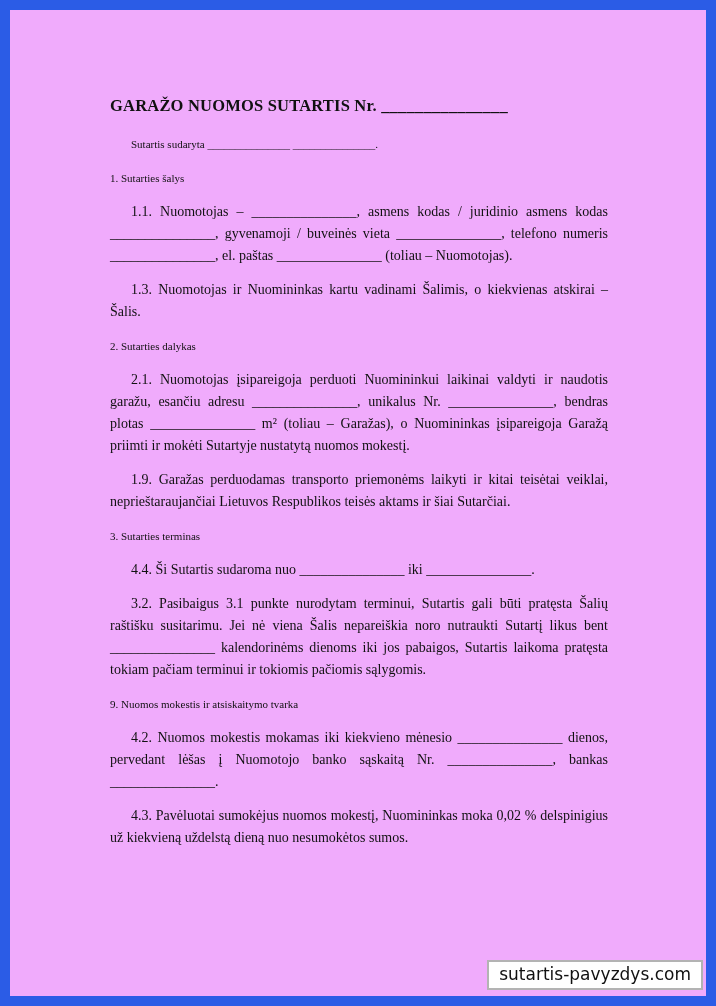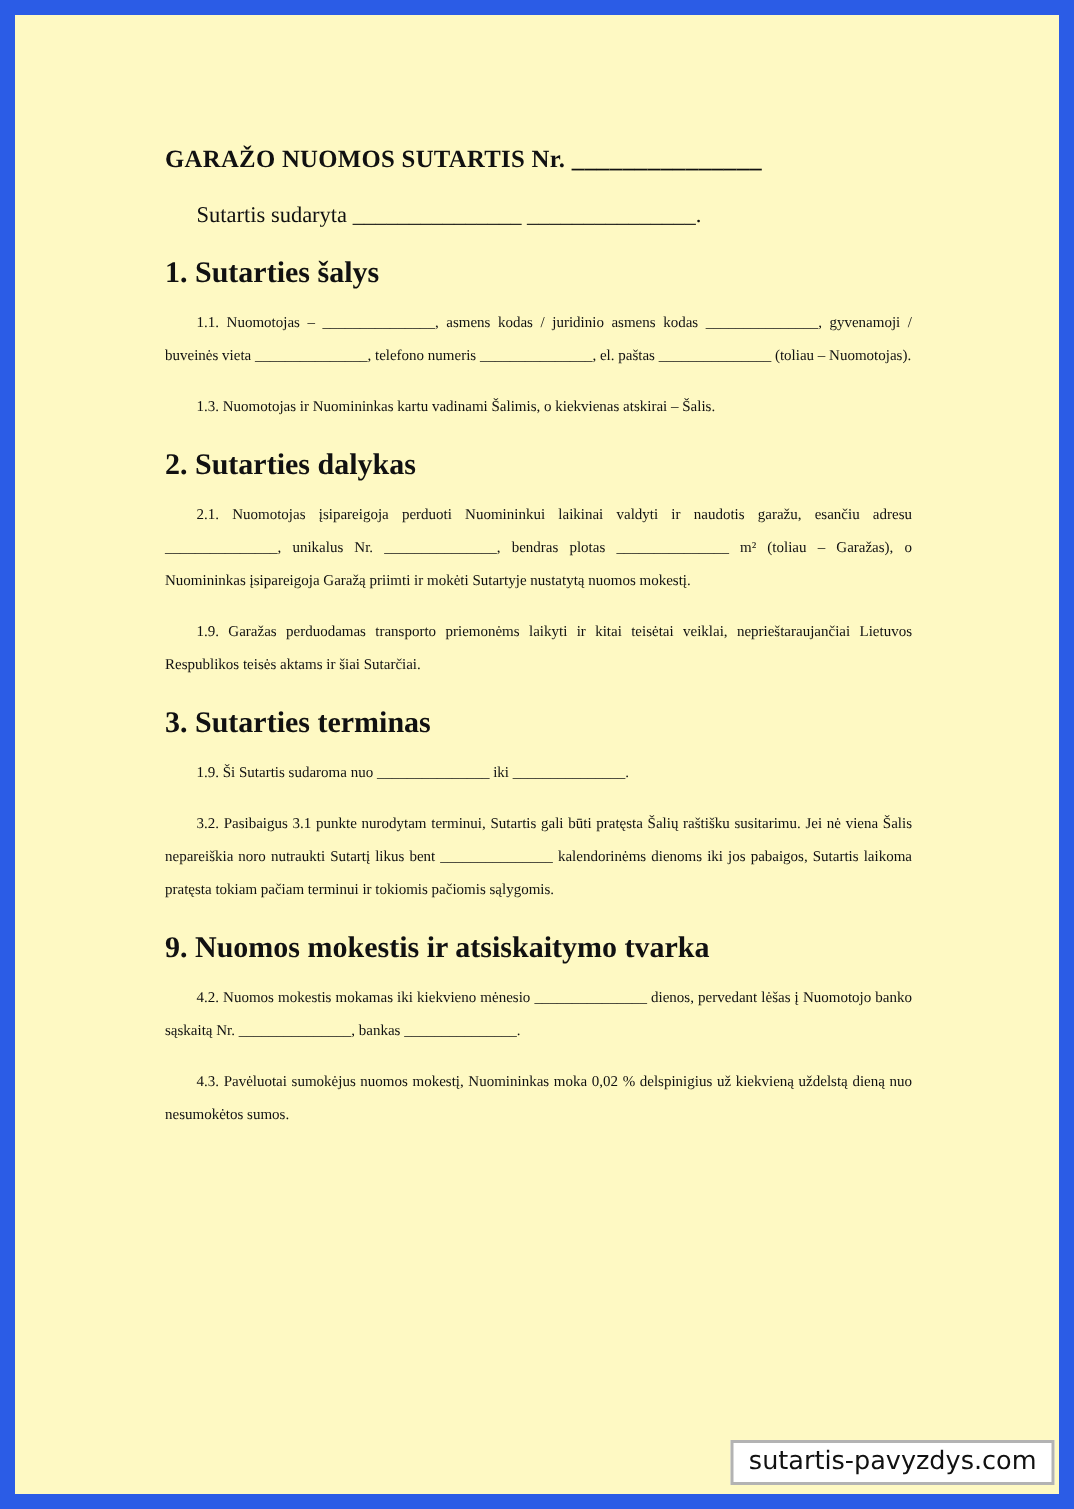--- a/index.html
+++ b/index.html
@@ -4,21 +4,21 @@
 <title>Garažo nuomos sutartis</title>
 <style>
   html, body { margin: 0; padding: 0; background: #ffffff; }
 
   .page {
     position: relative;
     width: 716px;
     height: 1006px;
     box-sizing: border-box;
     border: 10px solid #2b5ce6;
-    background: #fef9c3;
+    background: #f0abfc;
     overflow: hidden;
     font-family: "Liberation Serif", serif;
     color: #111111;
   }
 
   .content {
     position: absolute;
     top: 84px;
     left: 100px;
     width: 498px;
@@ -27,35 +27,35 @@
   .doc-title {
     font-size: 16.5px;
     font-weight: bold;
     line-height: 24px;
     margin: 0 0 15px 0;
     letter-spacing: 0.2px;
     white-space: nowrap;
   }
 
   .intro {
-    font-size: 15px;
+    font-size: 11px;
     line-height: 22px;
     margin: 0 0 12px 0;
     text-indent: 21px;
   }
 
   .section-heading {
-    font-size: 20px;
-    font-weight: bold;
+    font-size: 11px;
+    font-weight: normal;
     line-height: 22px;
-    margin: 16px 0 12px 0;
+    margin: 4px 0 12px 0;
   }
 
   .clause {
-    font-size: 10px;
+    font-size: 14px;
     line-height: 22px;
     margin: 0 0 12px 0;
     text-align: justify;
     text-indent: 21px;
   }
 
   .watermark-badge {
     position: absolute;
     right: 3px;
     bottom: 6px;
@@ -81,21 +81,21 @@
 
     <h2 class="section-heading">1. Sutarties šalys</h2>
     <p class="clause">1.1. Nuomotojas – _______________, asmens kodas / juridinio asmens kodas _______________, gyvenamoji / buveinės vieta _______________, telefono numeris _______________, el. paštas _______________ (toliau – Nuomotojas).</p>
     <p class="clause">1.3. Nuomotojas ir Nuomininkas kartu vadinami Šalimis, o kiekvienas atskirai – Šalis.</p>
 
     <h2 class="section-heading">2. Sutarties dalykas</h2>
     <p class="clause">2.1. Nuomotojas įsipareigoja perduoti Nuomininkui laikinai valdyti ir naudotis garažu, esančiu adresu _______________, unikalus Nr. _______________, bendras plotas _______________ m² (toliau – Garažas), o Nuomininkas įsipareigoja Garažą priimti ir mokėti Sutartyje nustatytą nuomos mokestį.</p>
     <p class="clause">1.9. Garažas perduodamas transporto priemonėms laikyti ir kitai teisėtai veiklai, neprieštaraujančiai Lietuvos Respublikos teisės aktams ir šiai Sutarčiai.</p>
 
     <h2 class="section-heading">3. Sutarties terminas</h2>
-    <p class="clause">1.9. Ši Sutartis sudaroma nuo _______________ iki _______________.</p>
+    <p class="clause">4.4. Ši Sutartis sudaroma nuo _______________ iki _______________.</p>
     <p class="clause">3.2. Pasibaigus 3.1 punkte nurodytam terminui, Sutartis gali būti pratęsta Šalių raštišku susitarimu. Jei nė viena Šalis nepareiškia noro nutraukti Sutartį likus bent _______________ kalendorinėms dienoms iki jos pabaigos, Sutartis laikoma pratęsta tokiam pačiam terminui ir tokiomis pačiomis sąlygomis.</p>
 
     <h2 class="section-heading">9. Nuomos mokestis ir atsiskaitymo tvarka</h2>
     <p class="clause">4.2. Nuomos mokestis mokamas iki kiekvieno mėnesio _______________ dienos, pervedant lėšas į Nuomotojo banko sąskaitą Nr. _______________, bankas _______________.</p>
     <p class="clause">4.3. Pavėluotai sumokėjus nuomos mokestį, Nuomininkas moka 0,02 % delspinigius už kiekvieną uždelstą dieną nuo nesumokėtos sumos.</p>
 
   </div>
 
   <div class="watermark-badge">sutartis-pavyzdys.com</div>
 </div>

